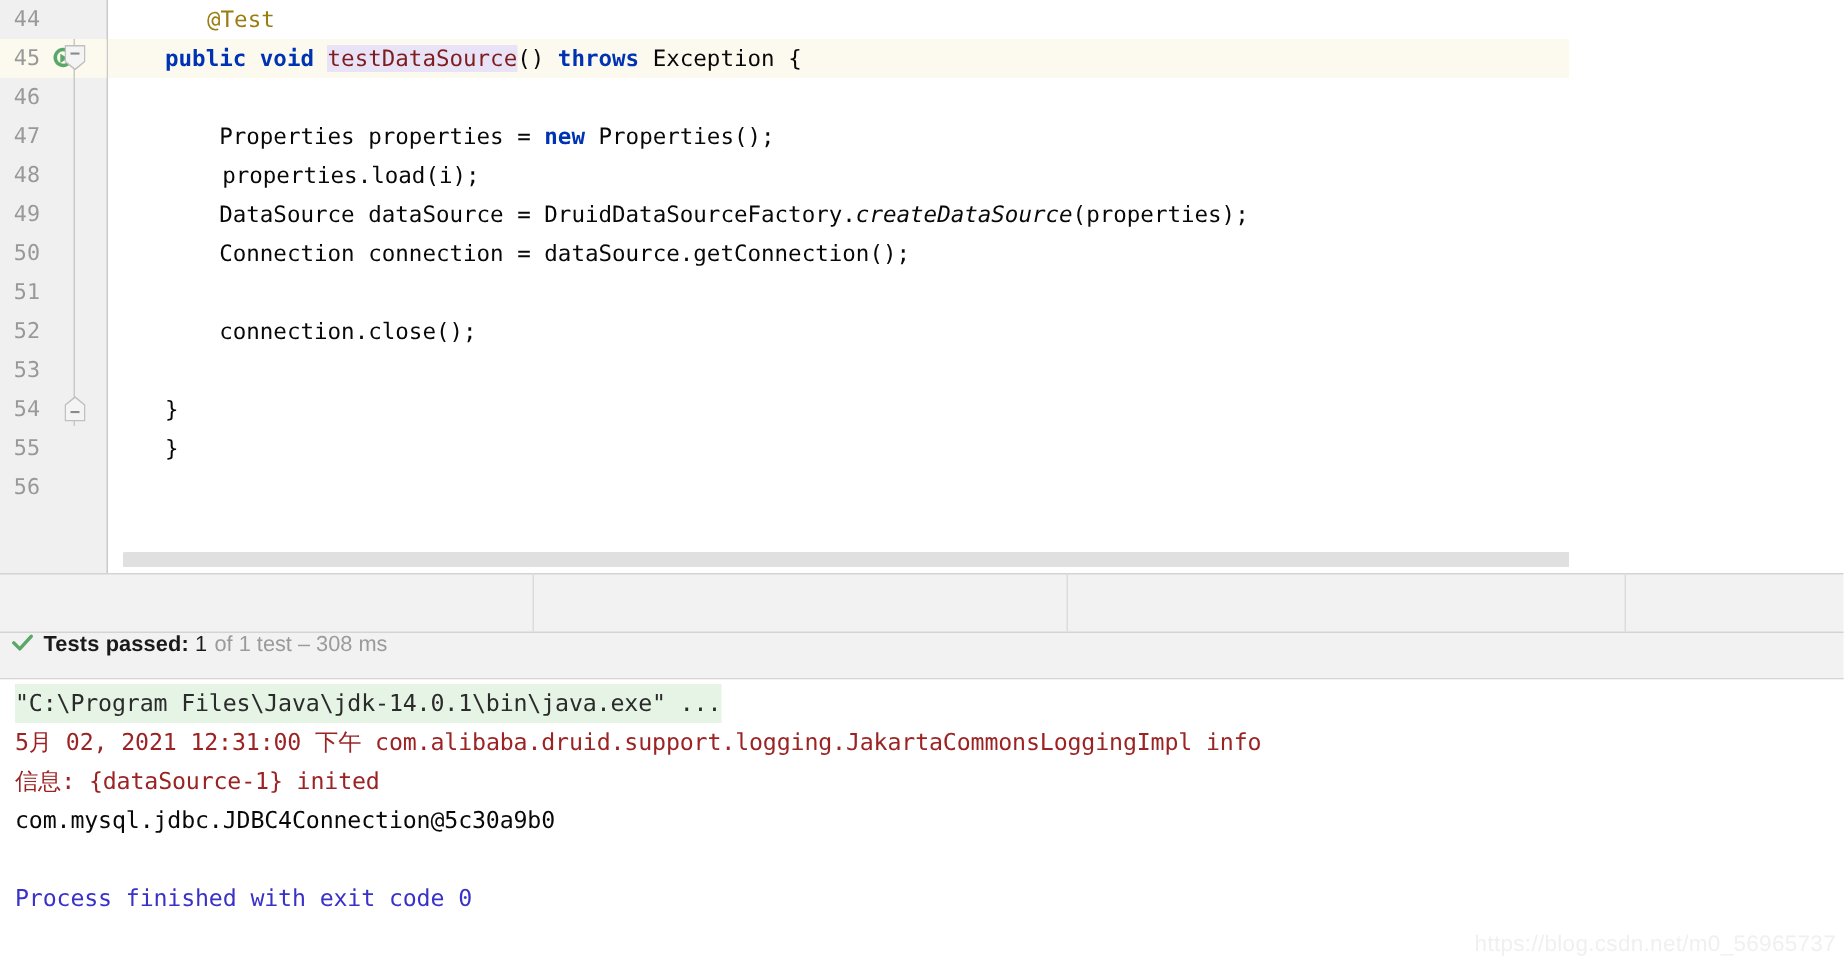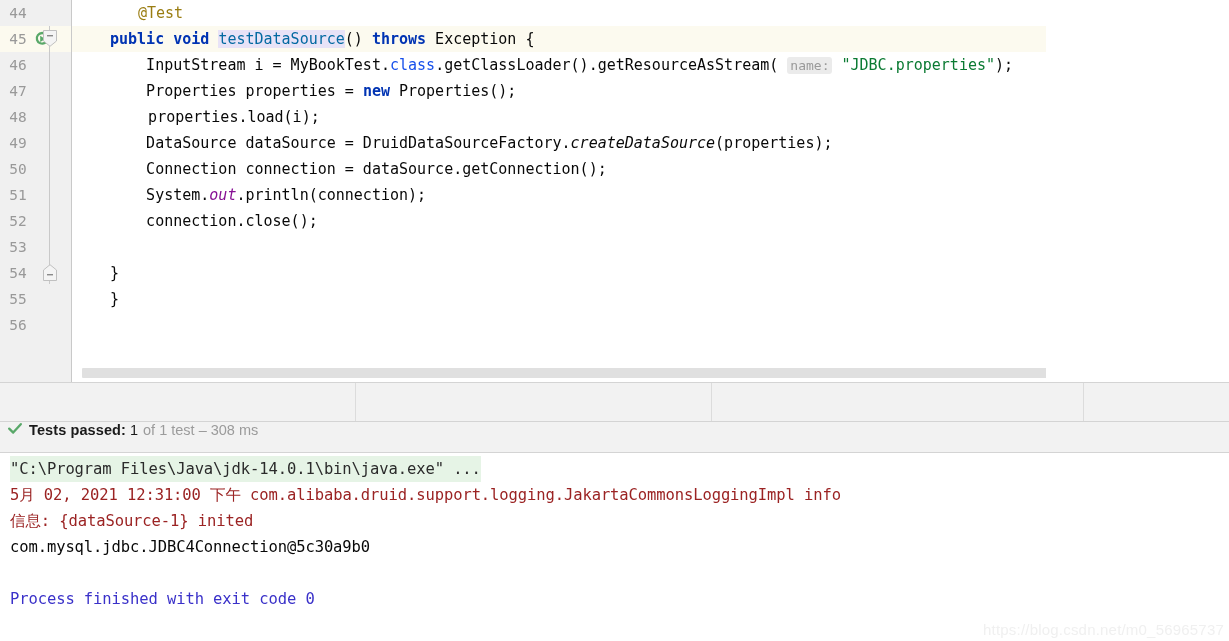--- a/index.html
+++ b/index.html
@@ -79,21 +79,21 @@
     color: #080808;
     padding-left: 38px;
     box-sizing: border-box;
   }
   .code-line.current {
     background: #fcfaef;
   }
   
   .t-anno   { color: #9a7d12; }
   .t-kw     { color: #0033b3; font-weight: bold; }
-  .t-decl   { color: #0369a1; background: #e8e3f7; }
+  .t-decl   { color: #7f1d1d; background: #e8e3f7; }
   .t-plain  { color: #080808; }
   .t-field  { color: #1750eb; }
   .t-str    { color: #0a7a32; }
   .t-static { color: #871094; font-style: italic; }
   .t-stmeth { color: #080808; font-style: italic; }
   .t-brace  { color: #080808; }
   .t-hint   {
     color: #9a9a9a;
     background: #ebebeb;
     border-radius: 3px;
@@ -279,26 +279,24 @@
       <div class="gutter-row" style="top: 312px;">
         <span class="ln">56</span>
       </div>
     </div>
 
   <div class="fold-line" style="top:26px;height:258px;"></div>
 
   <div id="code">
       <div class="code-line" style="top: 0px; margin-left: 28px;"><span class="t-anno">@Test</span></div>
       <div class="code-line current" style="top: 26px;"><span class="t-kw">public</span><span class="t-plain"> </span><span class="t-kw">void</span><span class="t-plain"> </span><span class="t-decl">testDataSource</span><span class="t-plain">() </span><span class="t-kw">throws</span><span class="t-plain"> Exception {</span></div>
-      <div class="code-line" style="top: 52px;"><span class="t-plain">    InputStream i = MyBookTest.</span><span class="t-field">class</span><span class="t-plain">.getClassLoader().getResourceAsStream( </span><span class="t-hint">name:</span><span class="t-plain"> </span><span class="t-str">"JDBC.properties"</span><span class="t-plain">);</span></div>
       <div class="code-line" style="top: 78px;"><span class="t-plain">    Properties properties = </span><span class="t-kw">new</span><span class="t-plain"> Properties();</span></div>
       <div class="code-line" style="top: 104px; padding-left: 40px;"><span class="t-plain">    properties.load(i);</span></div>
       <div class="code-line" style="top: 156px;"><span class="t-plain">    Connection connection = dataSource.getConnection();</span></div>
       <div class="code-line" style="top: 130px;"><span class="t-plain">    DataSource dataSource = DruidDataSourceFactory.</span><span class="t-stmeth">createDataSource</span><span class="t-plain">(properties);</span></div>
-      <div class="code-line" style="top: 182px;"><span class="t-plain">    System.</span><span class="t-static">out</span><span class="t-plain">.println(connection);</span></div>
       <div class="code-line" style="top: 208px;"><span class="t-plain">    connection.close();</span></div>
       <div class="code-line" style="top: 234px;"><span class="t-plain"></span></div>
       <div class="code-line" style="top: 260px;"><span class="t-brace">}</span></div>
       <div class="code-line" style="top: 286px;"><span class="t-brace">}</span></div>
       <div class="code-line" style="top: 312px;"><span class="t-plain"></span></div>
     </div>
 
   <div class="fold-marker" style="top:30px;">
     <svg width="14" height="17" viewBox="0 0 14 17">
       <path d="M0.5 0.5 H13.5 V11 L7 16.3 L0.5 11 Z" fill="#f4f4f4" stroke="#c0c0c0"></path>

